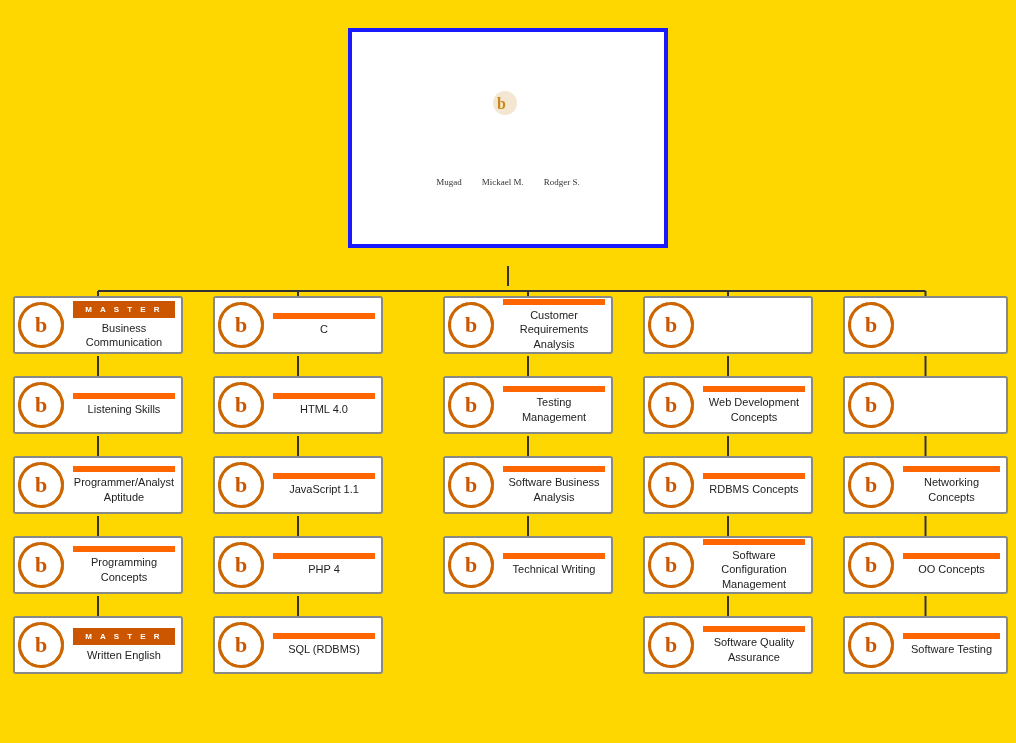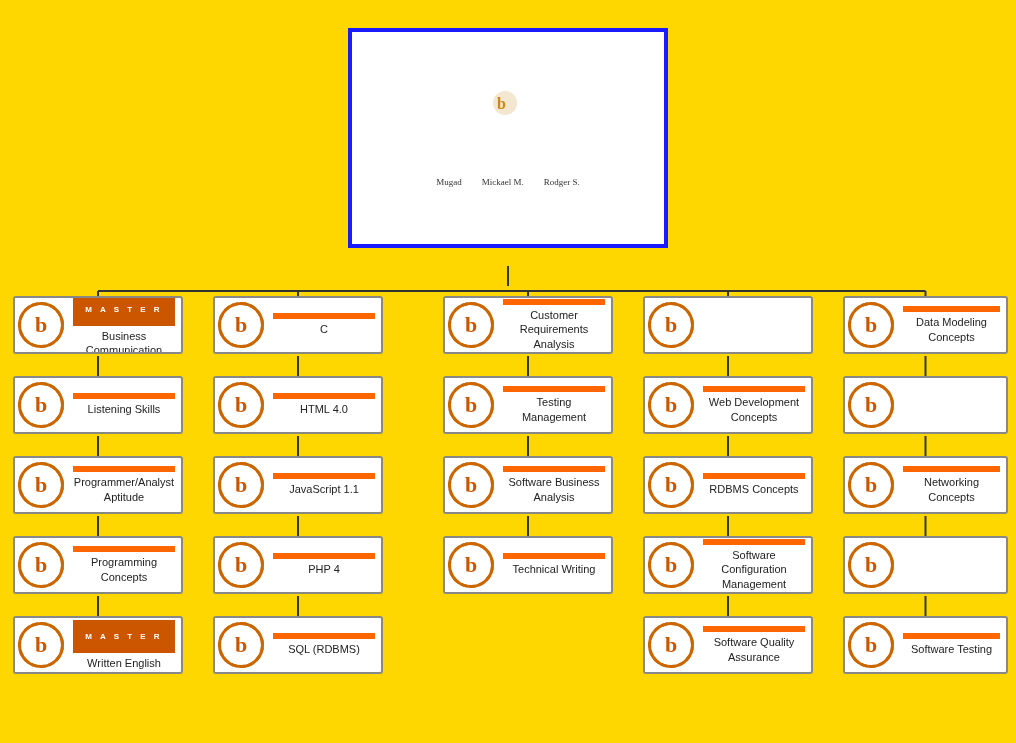--- a/index.html
+++ b/index.html
@@ -174,21 +174,21 @@
       flex-direction: column;
       justify-content: center;
       padding: 4px 6px;
     }
     .bb-master-banner {
       background: #cc5500;
       color: white;
       font-size: 8px;
       font-weight: bold;
       letter-spacing: 3px;
-      padding: 12px 6px;
+      padding: 4px 6px;
       text-align: center;
       margin-bottom: 3px;
     }
     .bb-orange-banner {
       background: #ff6600;
       height: 6px;
       margin-bottom: 3px;
     }
     .bb-cert-text {
       font-size: 11px;
@@ -517,24 +517,20 @@
 Assurance</div>
       </div>
     </div>
     <div class="bb-card" style="left: 840px; top: 10px; width: 165px;">
       <div class="bb-badge">
         <div class="bb-badge-inner">
           <div class="bb-circle-dashes"></div>
           <div class="bb-b-letter">b</div>
         </div>
       </div>
-      <div class="bb-label-area">
-        <div class="bb-orange-banner"></div>
-        <div class="bb-cert-text">Data Modeling Concepts</div>
-      </div>
     </div>
     <div class="bb-card" style="left: 840px; top: 90px; width: 165px;">
       <div class="bb-badge">
         <div class="bb-badge-inner">
           <div class="bb-circle-dashes"></div>
           <div class="bb-b-letter">b</div>
         </div>
       </div>
     </div>
     <div class="bb-card" style="left: 840px; top: 170px; width: 165px;">
@@ -549,20 +545,24 @@
         <div class="bb-cert-text">Networking Concepts</div>
       </div>
     </div>
     <div class="bb-card" style="left: 840px; top: 250px; width: 165px;">
       <div class="bb-badge">
         <div class="bb-badge-inner">
           <div class="bb-circle-dashes"></div>
           <div class="bb-b-letter">b</div>
         </div>
       </div>
+      <div class="bb-label-area">
+        <div class="bb-orange-banner"></div>
+        <div class="bb-cert-text">OO Concepts</div>
+      </div>
     </div>
     <div class="bb-card" style="left: 840px; top: 330px; width: 165px;">
       <div class="bb-badge">
         <div class="bb-badge-inner">
           <div class="bb-circle-dashes"></div>
           <div class="bb-b-letter">b</div>
         </div>
       </div>
       <div class="bb-label-area">
         <div class="bb-orange-banner"></div>

